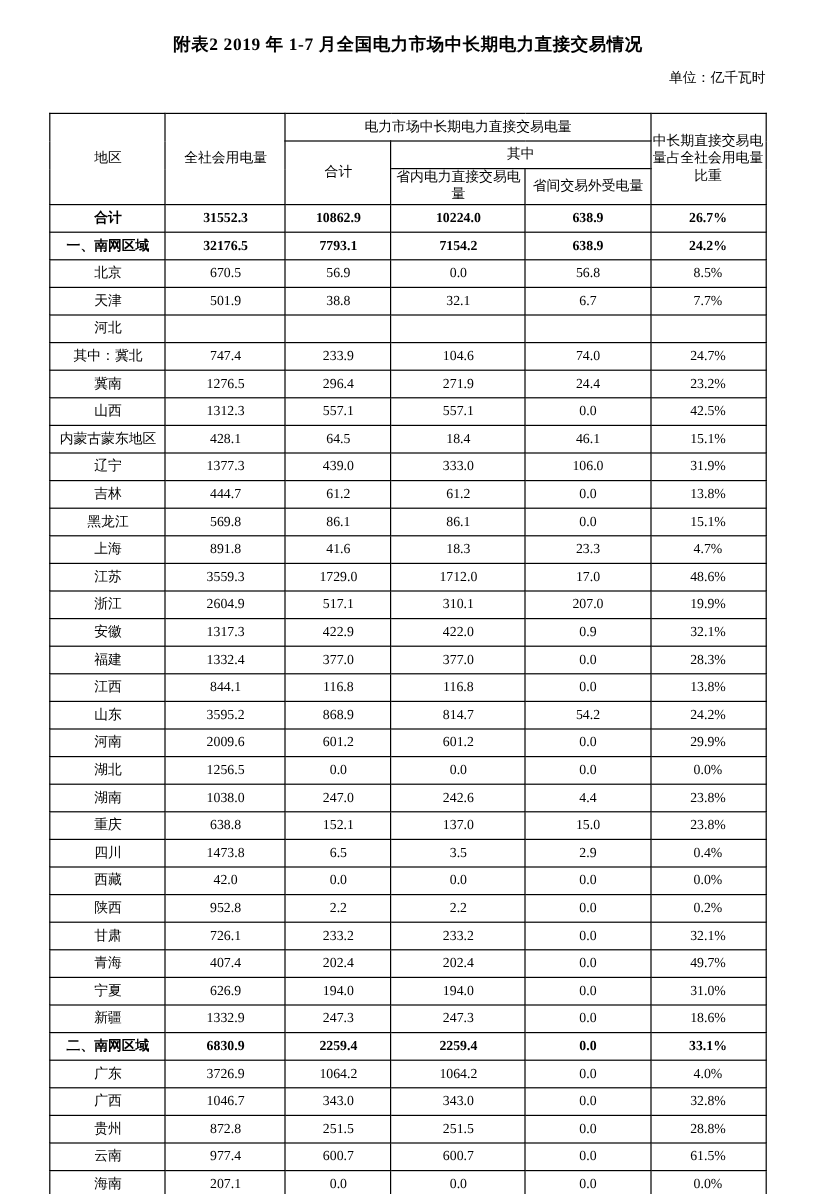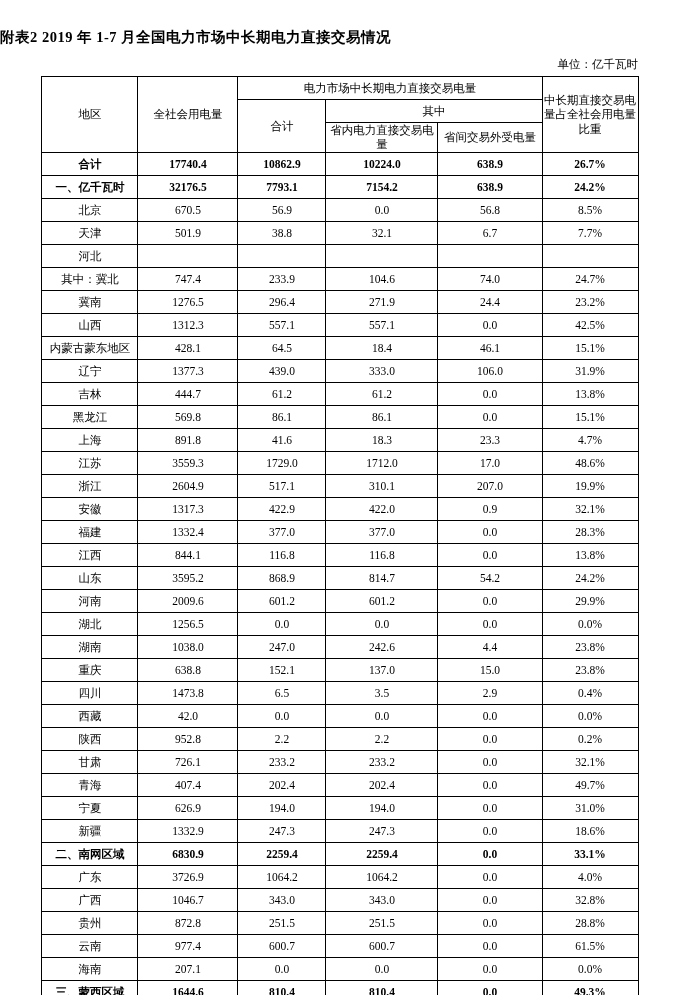--- a/index.html
+++ b/index.html
@@ -15,32 +15,33 @@
     position: relative;
   }
   .page {
     width: 680px;
     height: 995px;
     box-sizing: border-box;
     padding: 0;
     position: relative;
   }
   .doc-title {
+    text-align: center;
     font-size: 14.5px;
     font-weight: bold;
     letter-spacing: 0.5px;
     margin-top: 28px;
     margin-bottom: 10px;
     font-family: "Liberation Serif", "DejaVu Serif", serif;
   }
   .unit-line {
     text-align: right;
     font-size: 11.5px;
     padding-right: 42px;
-    margin-bottom: 4px;
+    margin-bottom: 22px;
   }
   table.main {
     border-collapse: collapse;
     margin: 0 auto;
     width: 596px;
     table-layout: fixed;
     font-size: 11px;
   }
   table.main th, table.main td {
     border: 1px solid #000;
@@ -108,28 +109,28 @@
         <th colspan="2">其中</th>
       </tr>
       <tr>
         <th class="hdr-tall">省内电力直接交易电量</th>
         <th class="hdr-tall">省间交易外受电量</th>
       </tr>
     </thead>
     <tbody id="tbody">
         <tr class="sum-row">
           <td class="region-cell">合计</td>
-          <td class="num">17740.4</td>
+          <td class="num">31552.3</td>
           <td class="num">10862.9</td>
           <td class="num">10224.0</td>
           <td class="num">638.9</td>
           <td class="num">26.7%</td>
         </tr>
         <tr class="bold-row">
-          <td class="region-cell">一、亿千瓦时</td>
+          <td class="region-cell">一、南网区域</td>
           <td class="num">32176.5</td>
           <td class="num">7793.1</td>
           <td class="num">7154.2</td>
           <td class="num">638.9</td>
           <td class="num">24.2%</td>
         </tr>
         <tr>
           <td class="region-cell">北京</td>
           <td class="num">670.5</td>
           <td class="num">56.9</td>

